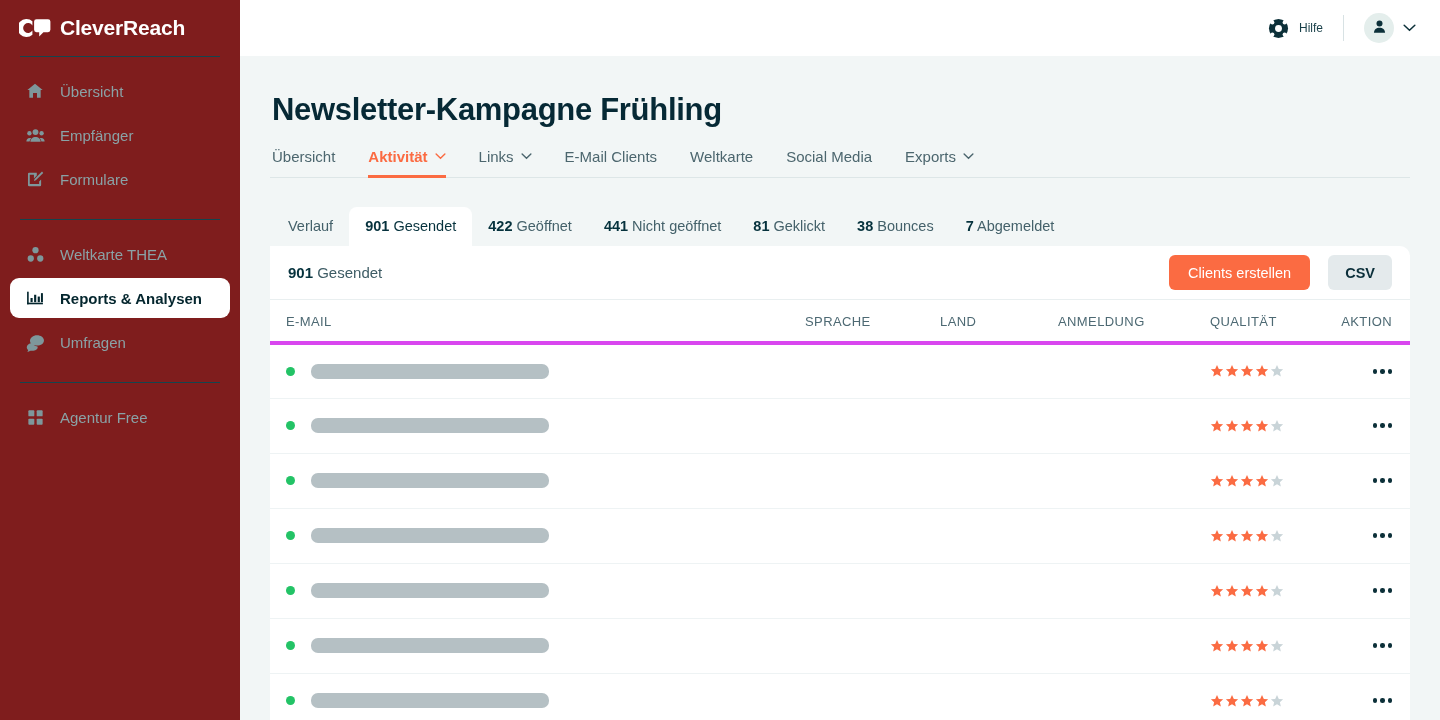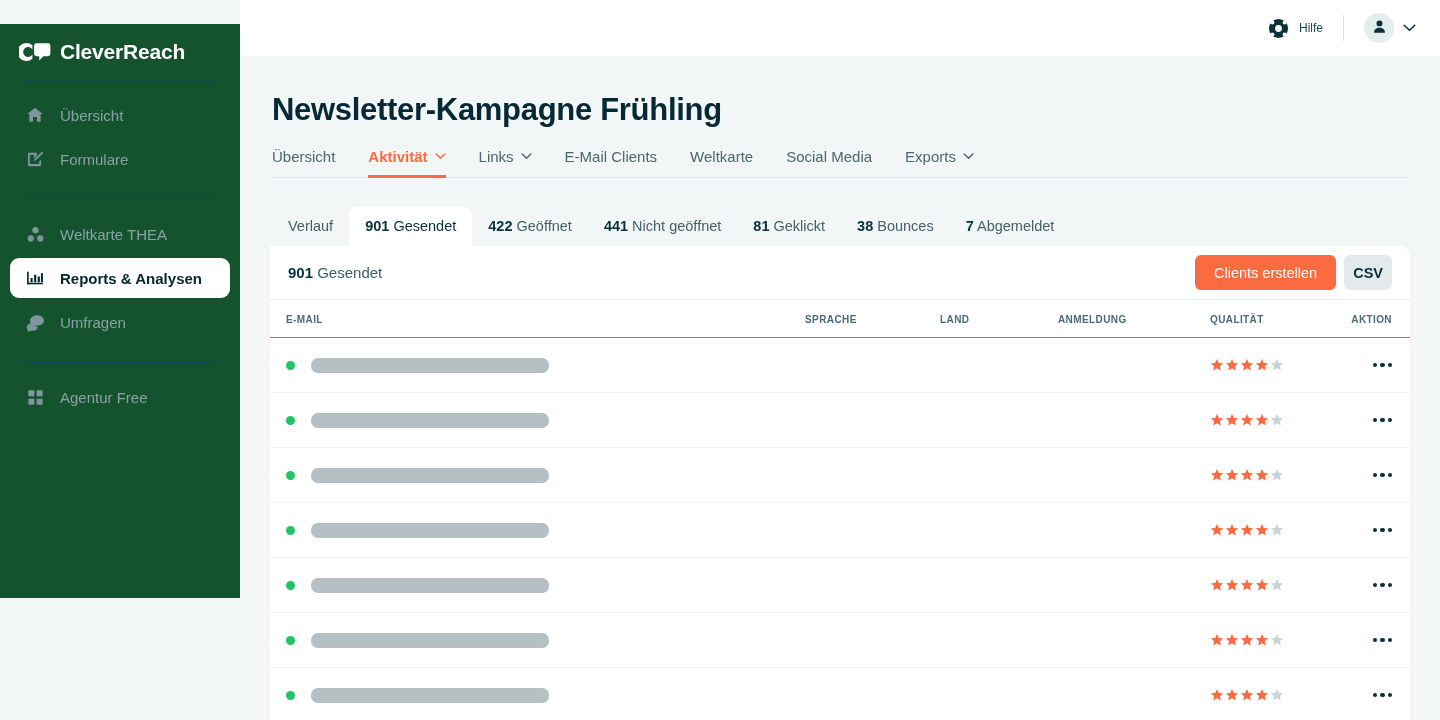--- a/index.html
+++ b/index.html
@@ -6,25 +6,24 @@
   html, body {
     width: 1440px; height: 720px;
     overflow: hidden;
     font-family: "Liberation Sans", sans-serif;
     background: #f2f6f6;
   }
   .app { display: flex; width: 1440px; height: 720px; }
 
   
   .sidebar {
-    width: 240px; height: 574px;
-    background: #14532d;
+    width: 240px; height: 720px;
+    background: #7f1d1d;
     flex: 0 0 240px;
     position: relative;
-    margin-top: 24px;
   }
   .logo-wrap {
     height: 56px;
     display: flex; align-items: center;
     padding-left: 19px;
   }
   .logo-mark { width: 34px; height: 24px; flex: 0 0 34px; }
   .logo-text {
     color: #ffffff;
     font-size: 21px;
@@ -178,36 +177,36 @@
     font-family: "Liberation Sans", sans-serif;
   }
   .btn-secondary {
     background: #e4eaec;
     color: #0b2f3a;
     font-size: 14.5px;
     font-weight: bold;
     border: none;
     border-radius: 6px;
     height: 35px;
-    padding: 0 9px;
-    margin-left: 8px;
+    padding: 0 17px;
+    margin-left: 18px;
     cursor: pointer;
     font-family: "Liberation Sans", sans-serif;
   }
 
   
   table.data { width: 100%; border-collapse: collapse; table-layout: fixed; }
   table.data th {
-    font-size: 10px;
+    font-size: 13px;
     letter-spacing: 0.4px;
     color: #4d6973;
-    font-weight: bold;
+    font-weight: normal;
     text-align: left;
     padding: 14px 0 12px 0;
-    border-bottom: 1px solid #d946ef;
+    border-bottom: 4px solid #d946ef;
   }
   table.data th.c-email { padding-left: 16px; width: 535px; }
   table.data th.c-sprache { width: 135px; }
   table.data th.c-land { width: 118px; }
   table.data th.c-anmeldung { width: 152px; }
   table.data th.c-qualitaet { width: 122px; }
   table.data th.c-aktion { text-align: right; padding-right: 18px; }
   table.data td {
     padding: 0; height: 55px;
     border-bottom: 1px solid #eef3f4;
@@ -258,20 +257,33 @@
     <div class="sb-divider"></div>
 
     <div class="sb-group">
       <div class="sb-item">
         <span class="sb-ico">
           <svg viewBox="0 0 20 20" width="18" height="18" fill="#7e979b">
             <path d="M10 2 L1.5 9 h2.2 v8.4 h4.1 v-5.1 h4.4 v5.1 h4.1 V9 h2.2 Z"></path>
           </svg>
         </span>
         <span>Übersicht</span>
+      </div>
+      <div class="sb-item">
+        <span class="sb-ico">
+          <svg viewBox="0 0 20 20" width="19" height="19" fill="#7e979b">
+            <circle cx="10" cy="6.4" r="3.1"></circle>
+            <circle cx="3.6" cy="7.6" r="2.3"></circle>
+            <circle cx="16.4" cy="7.6" r="2.3"></circle>
+            <path d="M4.6 16.6 c0-3 2.4-5 5.4-5 s5.4 2 5.4 5 z"></path>
+            <path d="M0.4 16.2 c0-2.2 1.5-3.7 3.4-3.7 c0.6 0 1.2 0.1 1.7 0.4 c-1 1-1.6 2.2-1.7 3.3 z"></path>
+            <path d="M19.6 16.2 c0-2.2-1.5-3.7-3.4-3.7 c-0.6 0-1.2 0.1-1.7 0.4 c1 1 1.6 2.2 1.7 3.3 z"></path>
+          </svg>
+        </span>
+        <span>Empfänger</span>
       </div>
       <div class="sb-item">
         <span class="sb-ico">
           <svg viewBox="0 0 20 20" width="18" height="18">
             <path d="M2 3 h10 v3.2 l-3.2 3.2 v-4.2 h-4.6 v10.4 h10.4 v-2.9 l2.2-2.2 v6.3 a1.3 1.3 0 0 1 -1.3 1.3 h-12 a1.3 1.3 0 0 1 -1.3 -1.3 v-12.5 a1.3 1.3 0 0 1 1.3 -1.3 z" fill="#7e979b"></path>
             <path d="M17.8 1.8 l1.4 1.4 -8.3 8.3 -2.1 0.7 0.7-2.1 z" fill="#7e979b"></path>
           </svg>
         </span>
         <span>Formulare</span>
       </div>

